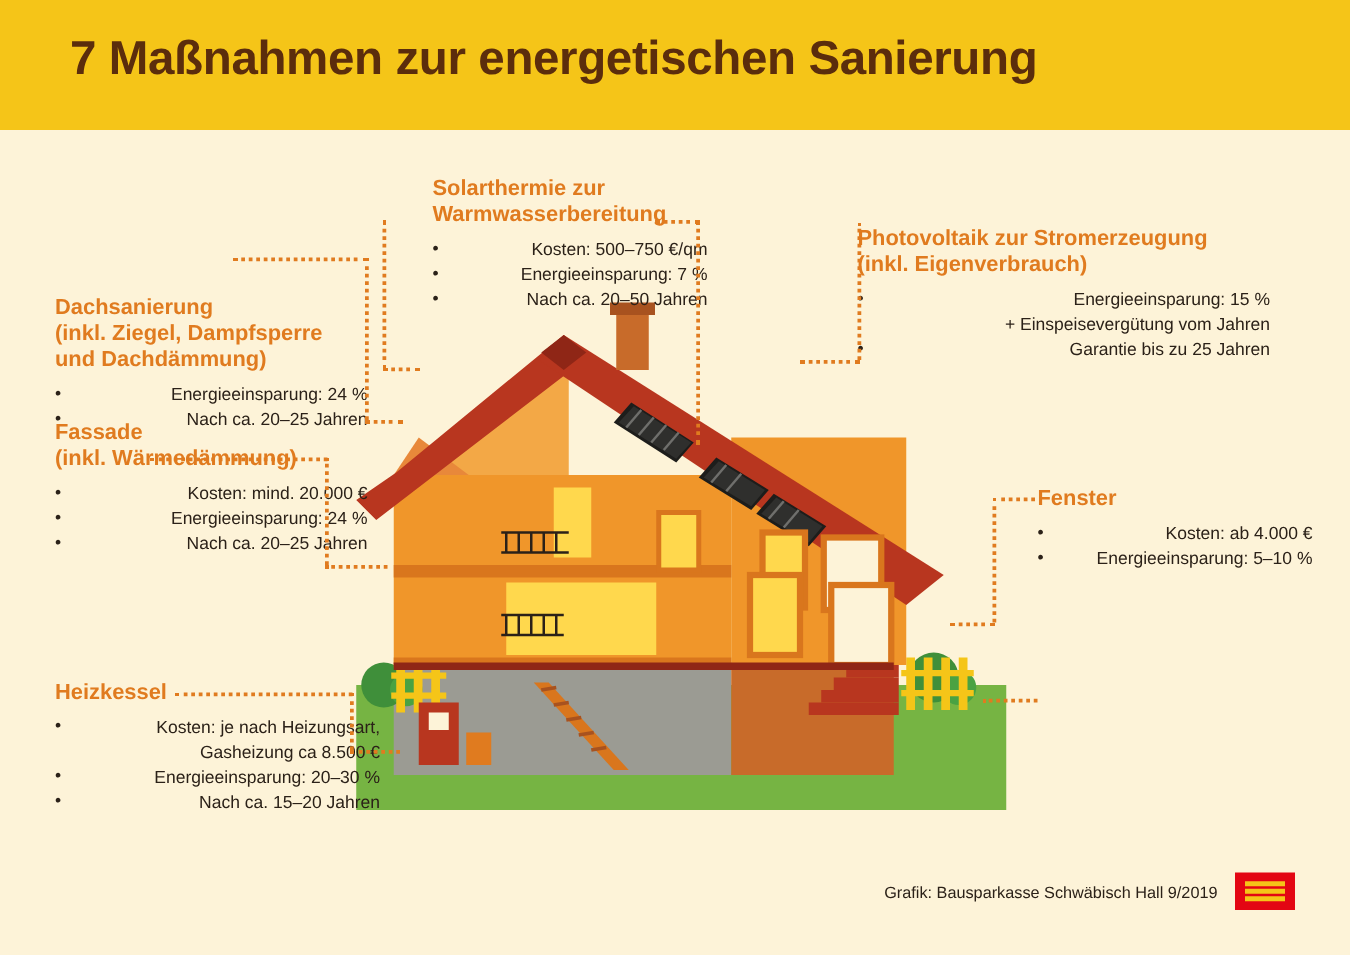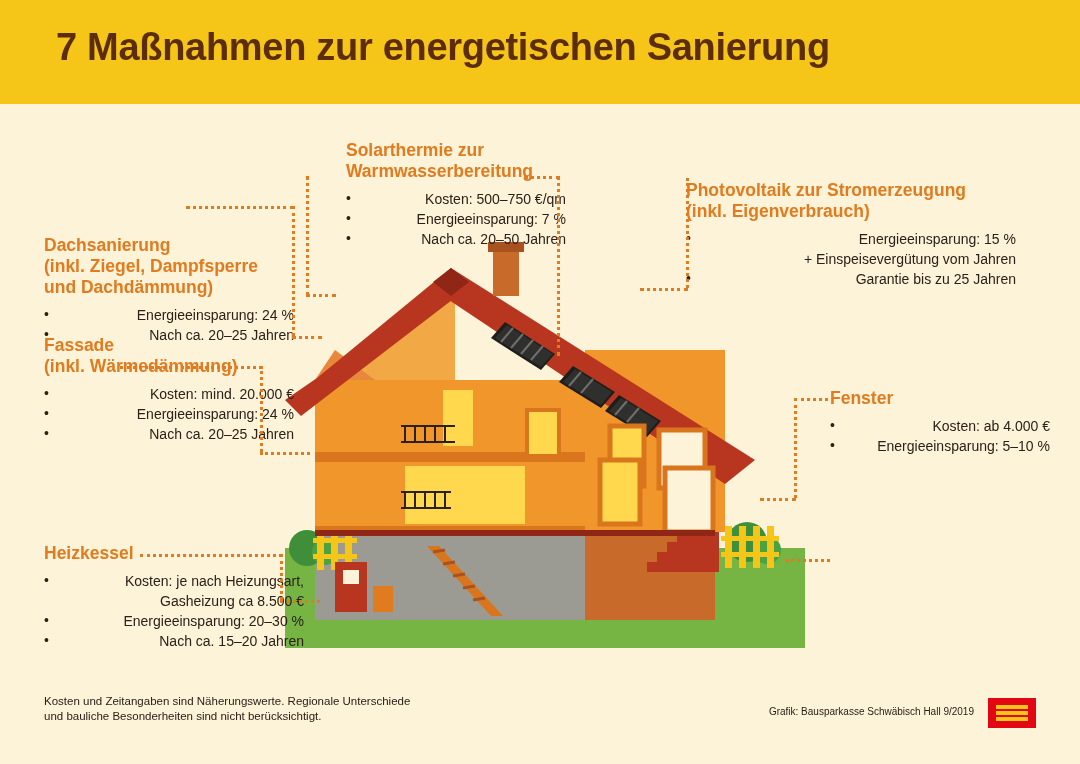--- a/index.html
+++ b/index.html
@@ -96,21 +96,21 @@
     top: 694px;
     font-size: 11.5px;
     color: #2b2118;
     line-height: 15px;
     white-space: pre-line;
   }
   .credit {
     position: absolute;
     right: 106px;
     top: 706px;
-    font-size: 10px;
+    font-size: 13px;
     color: #2b2118;
     white-space: nowrap;
   }
   .logo {
     position: absolute;
     right: 44px;
     top: 698px;
     width: 48px;
     height: 30px;
     background: #e30613;
@@ -322,22 +322,20 @@
       <li class="bulleted">Kosten: ab 4.000 €</li>
       <li class="bulleted">Energieeinsparung: 5–10 %</li>
     </ul>
   </div>
   <div class="dots" style="left:794px; top:398px; width:34px;"></div>
   <div class="dots-v" style="left:794px; top:398px; height:100px;"></div>
   <div class="dots" style="left:760px; top:498px; width:36px;"></div>
 
   <div class="dots" style="left:786px; top:559px; width:44px;"></div>
 
-  <div class="footnote">Kosten und Zeitangaben sind Näherungswerte. Regionale Unterschiede
-und bauliche Besonderheiten sind nicht berücksichtigt.</div>
   <div class="credit">Grafik: Bausparkasse Schwäbisch Hall 9/2019</div>
   <div class="logo">
     <div class="bar b1"></div>
     <div class="bar b2"></div>
     <div class="bar b3"></div>
   </div>
 
 </div>
 
 </body></html>

